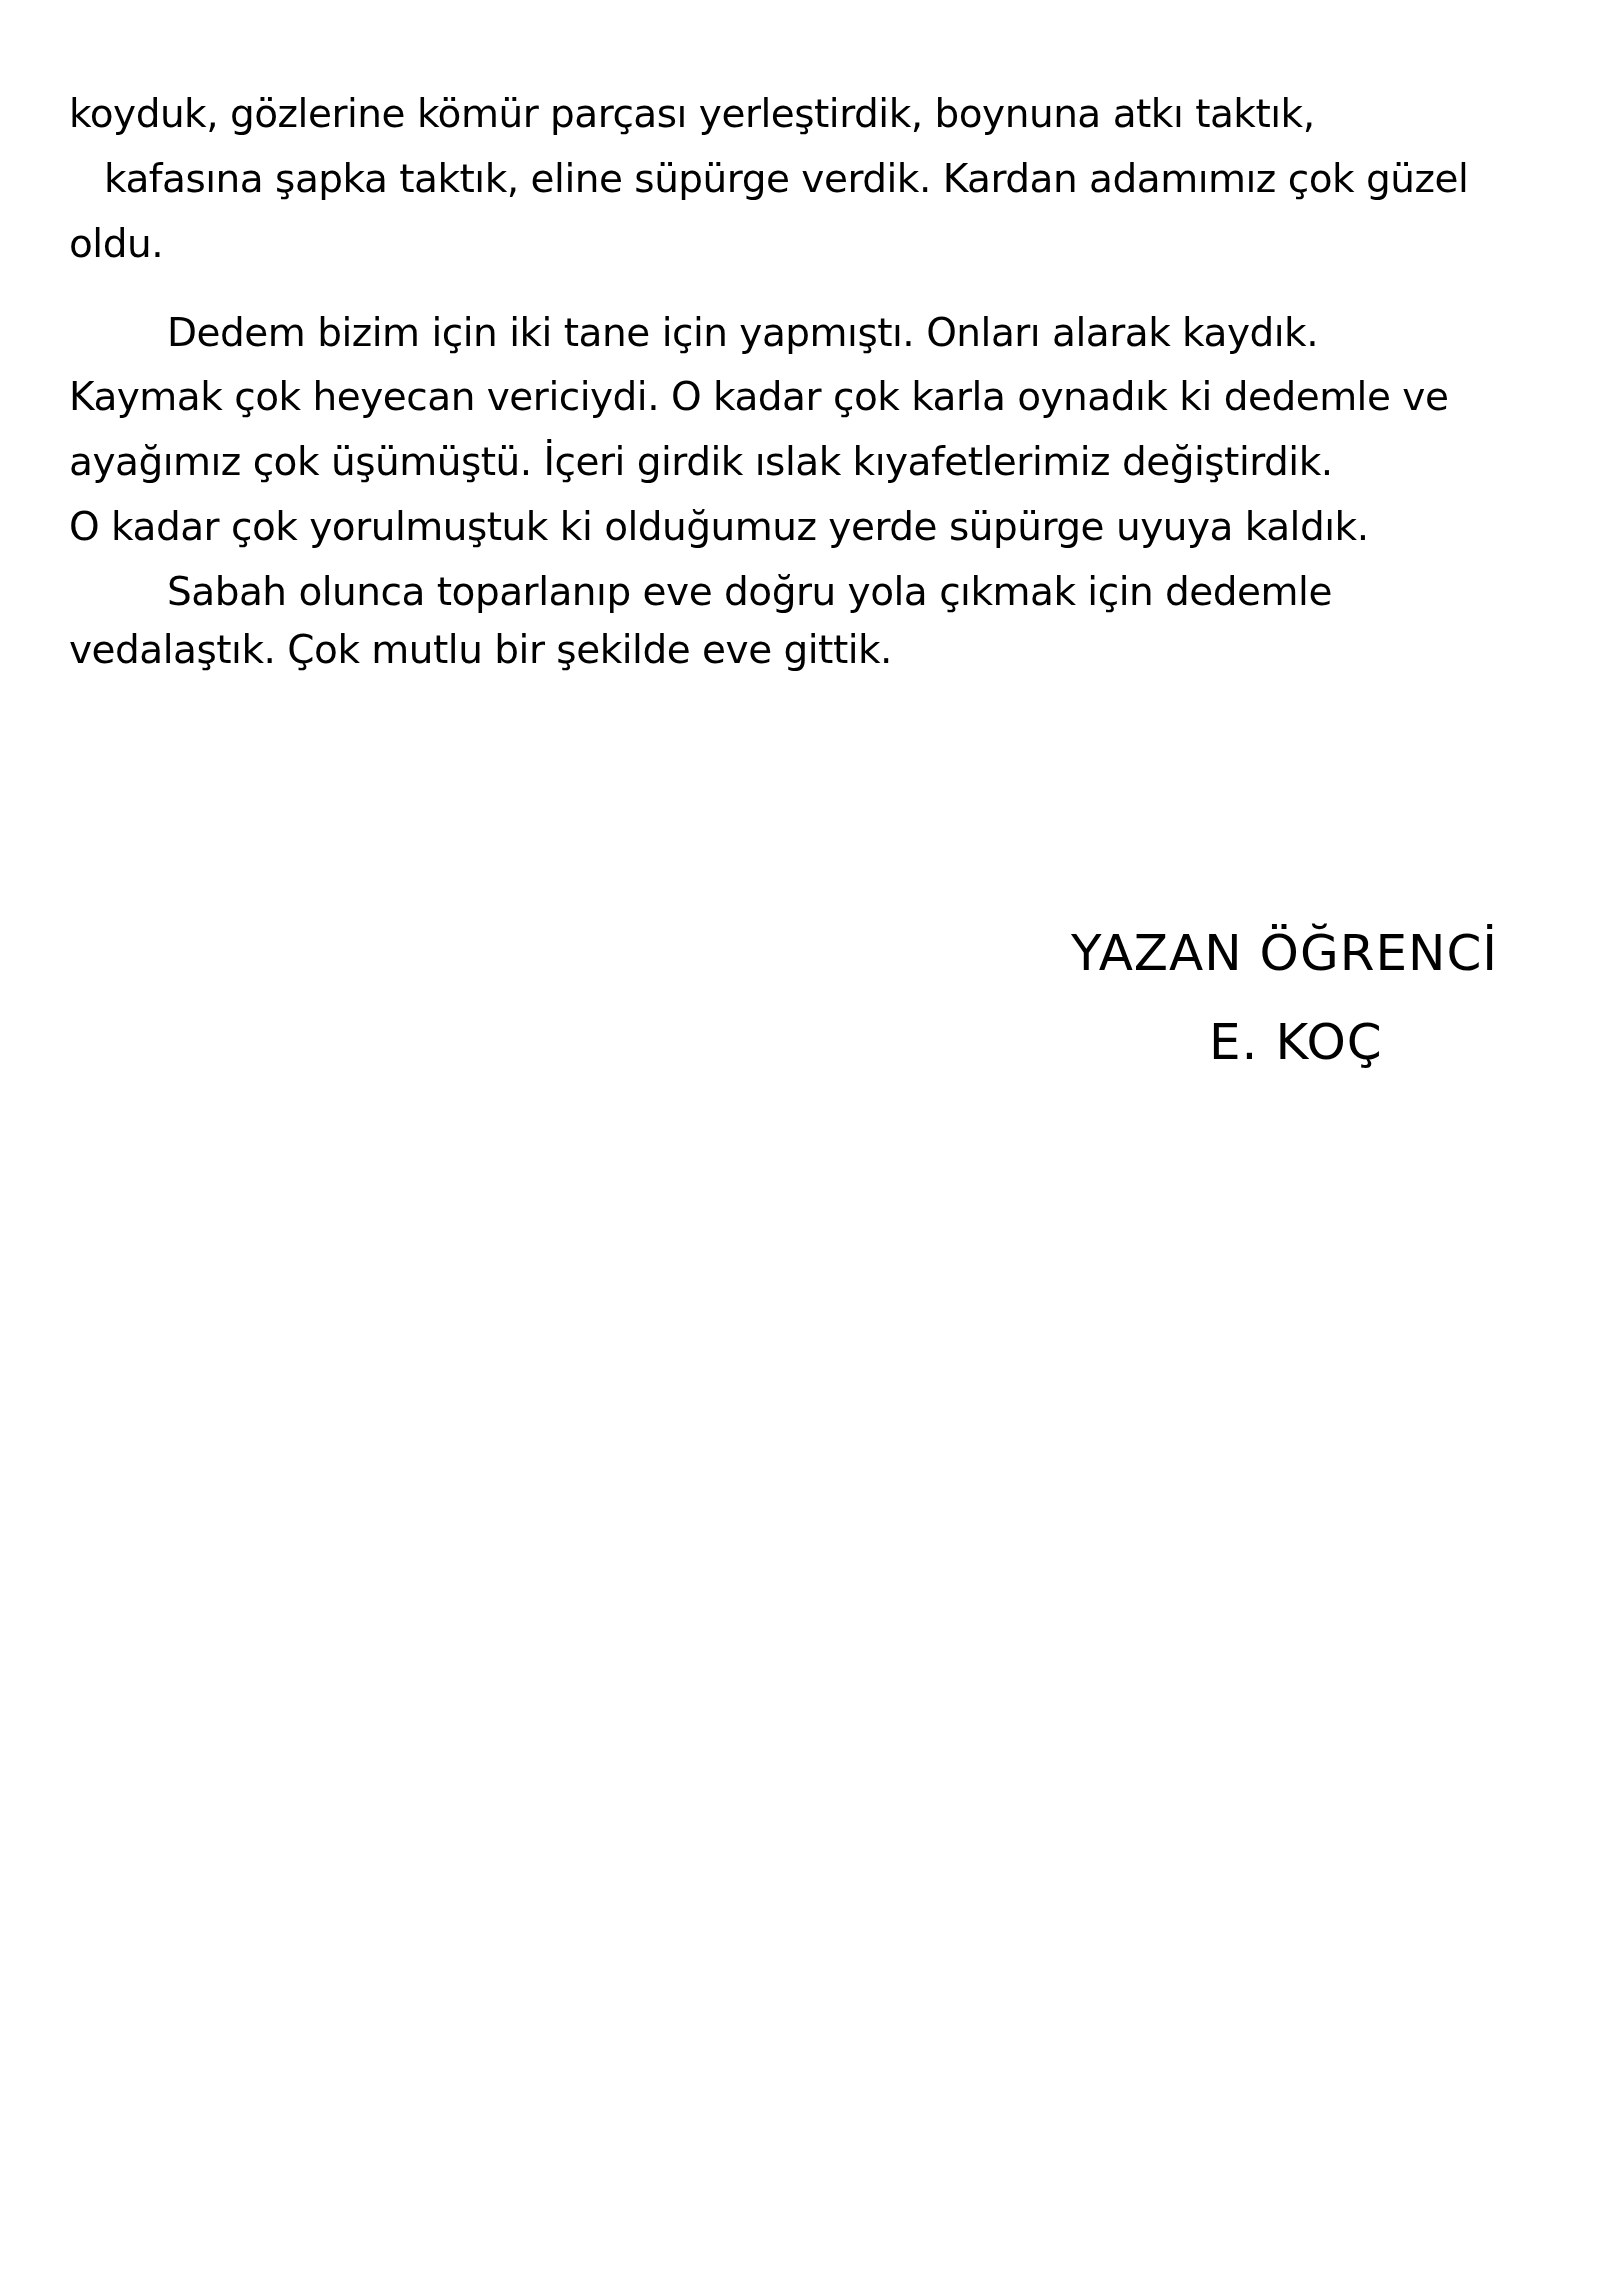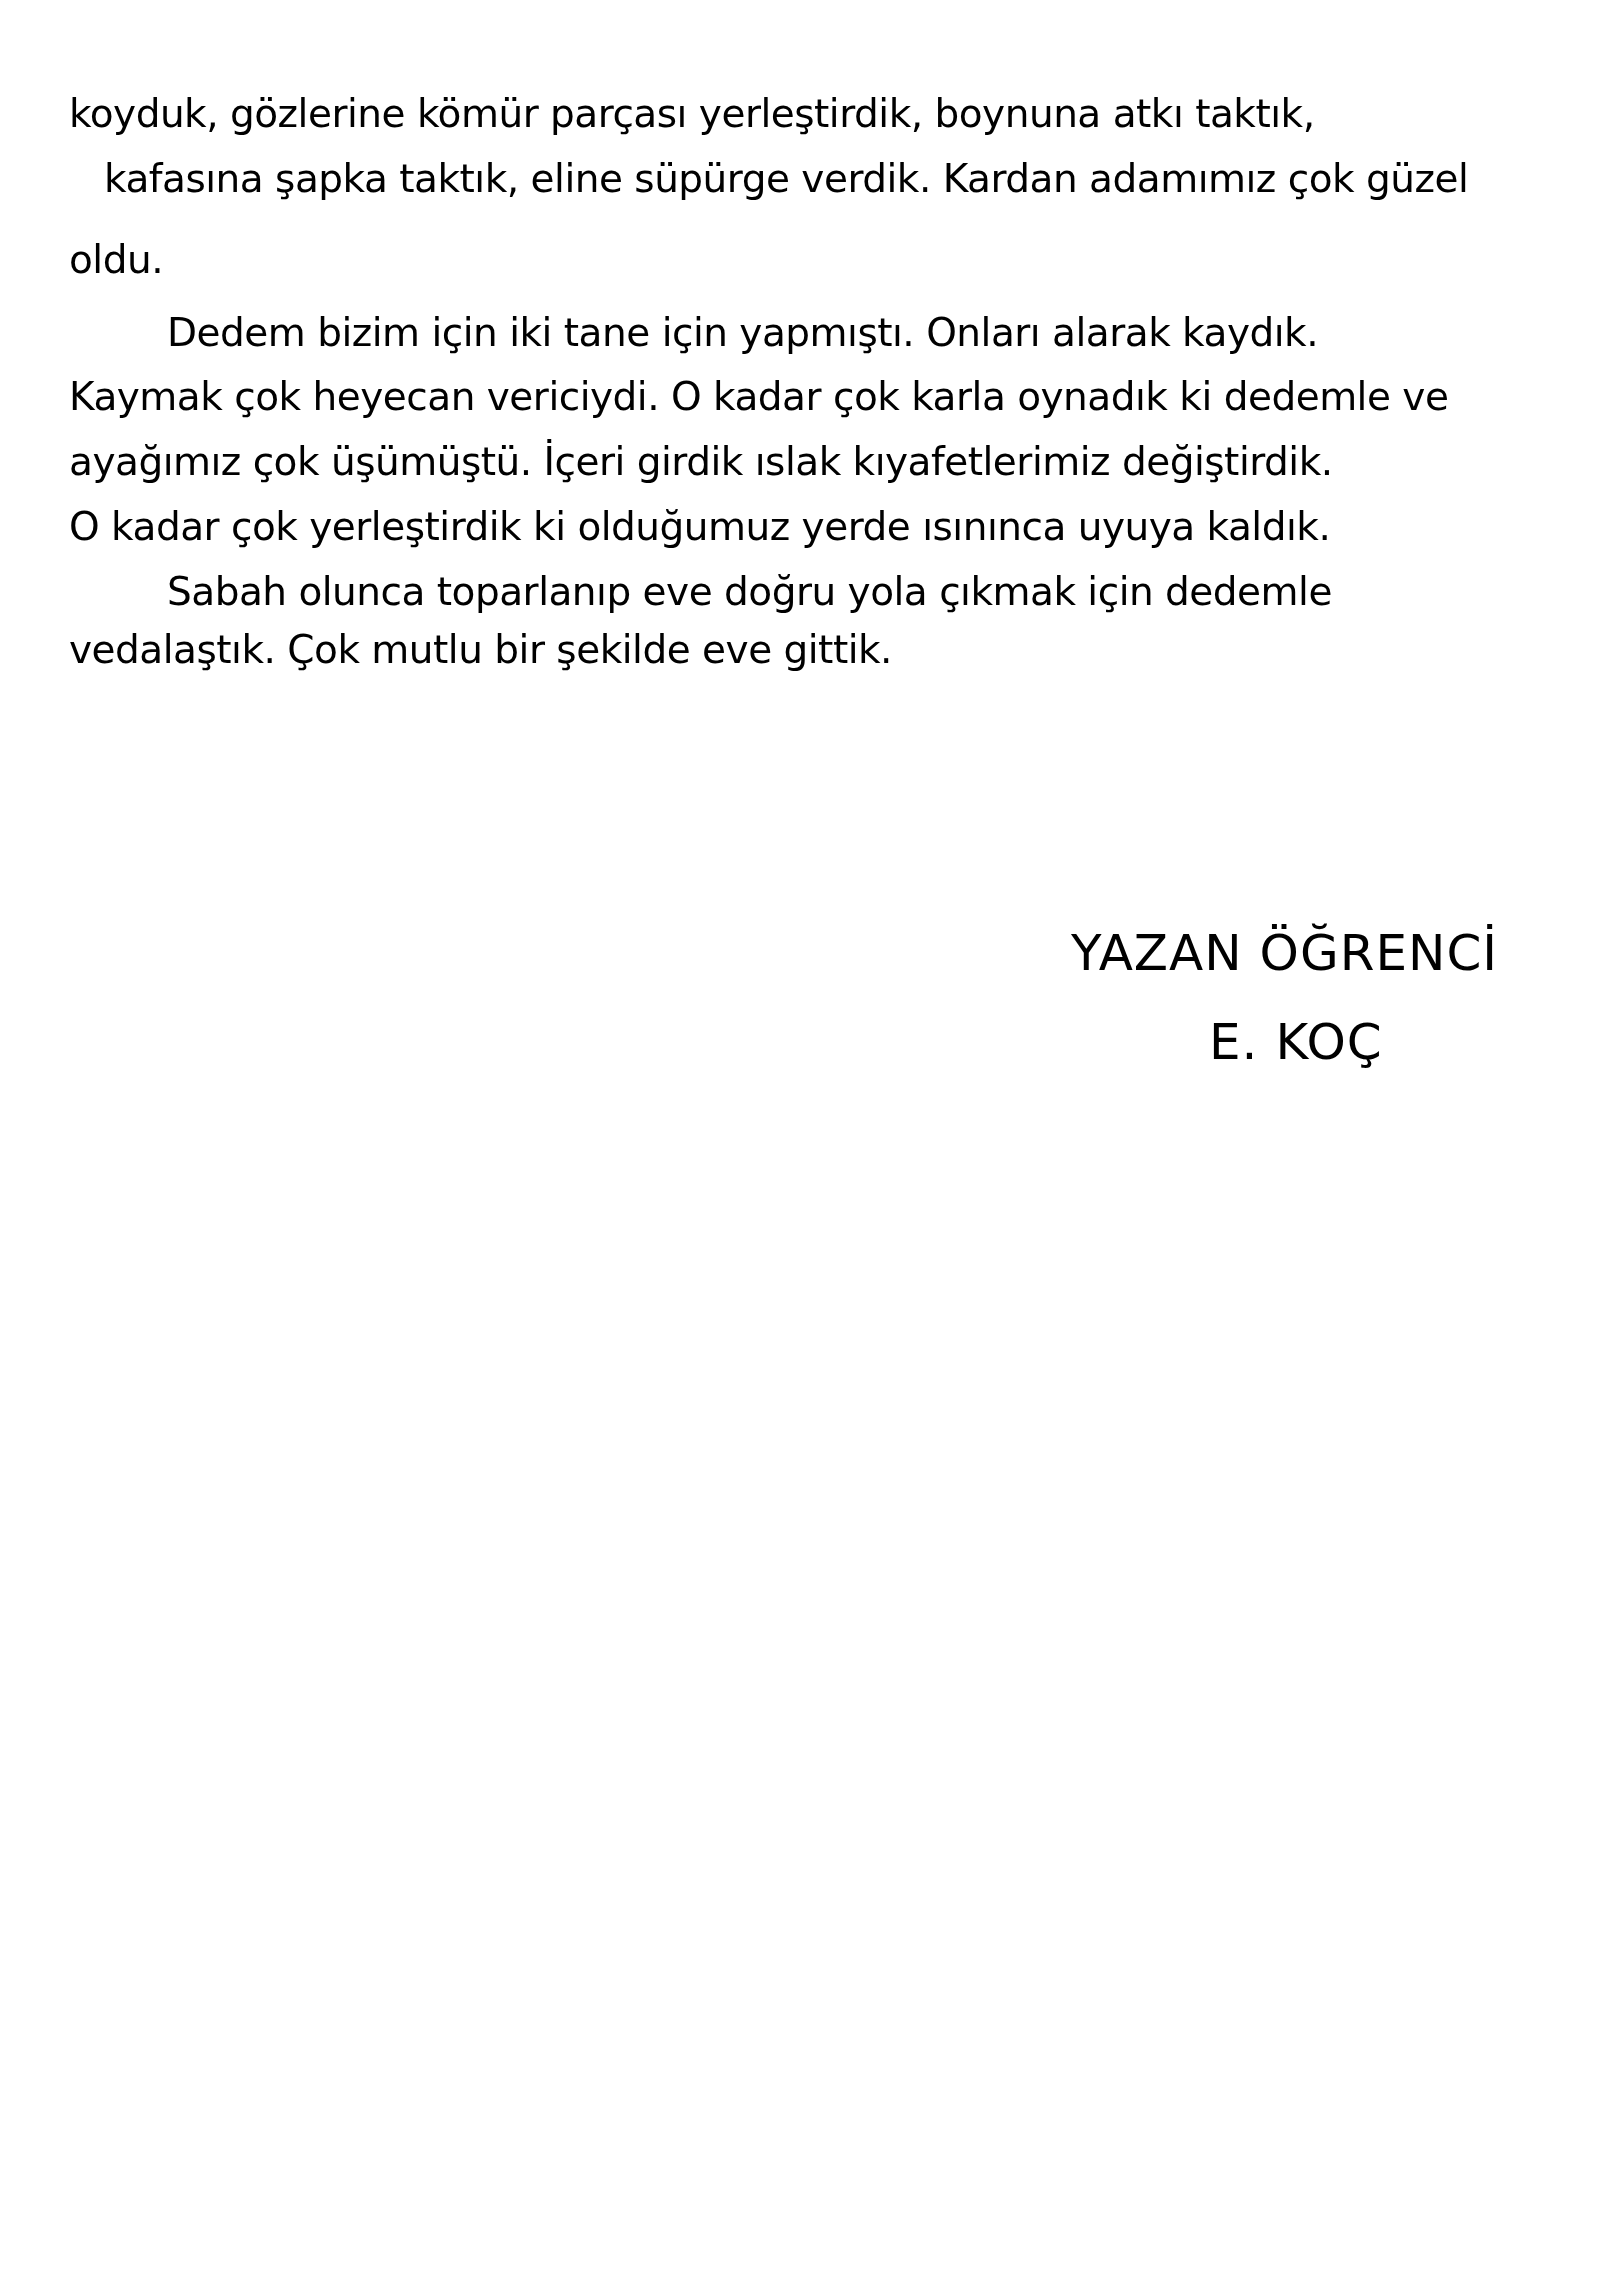--- a/index.html
+++ b/index.html
@@ -44,28 +44,28 @@
     }
   </style>
 </head>
 <body>
 
 <div class="page">
 
   <div>
     <div class="line" style="top:90px;">koyduk, gözlerine kömür parçası yerleştirdik, boynuna atkı taktık,</div>
     <div class="line" style="top:155px;margin-left:35px;">kafasına şapka taktık, eline süpürge verdik. Kardan adamımız çok güzel</div>
-    <div class="line" style="top:220px;margin-top:16px;">oldu.</div>
+    <div class="line" style="top:220px;">oldu.</div>
   </div>
 
   <div>
     <div class="line indent" style="top:309px;">Dedem bizim için iki tane için yapmıştı. Onları alarak kaydık.</div>
     <div class="line" style="top:373px;">Kaymak çok heyecan vericiydi. O kadar çok karla oynadık ki dedemle ve</div>
     <div class="line" style="top:438px;text-align:right;">ayağımız çok üşümüştü. İçeri girdik ıslak kıyafetlerimiz değiştirdik.</div>
-    <div class="line" style="top:503px;">O kadar çok yerleştirdik ki olduğumuz yerde ısınınca uyuya kaldık.</div>
+    <div class="line" style="top:503px;">O kadar çok yorulmuştuk ki olduğumuz yerde süpürge uyuya kaldık.</div>
   </div>
 
   <div>
     <div class="line indent" style="top:568px;">Sabah olunca toparlanıp eve doğru yola çıkmak için dedemle</div>
     <div class="line" style="top:626px;">vedalaştık. Çok mutlu bir şekilde eve gittik.</div>
   </div>
 
   <div>
     <div class="signature" style="left:1071px; top:922px;">YAZAN ÖĞRENCİ</div>
     <div class="signature" style="left:1209px; top:1011px;">E. KOÇ</div>

